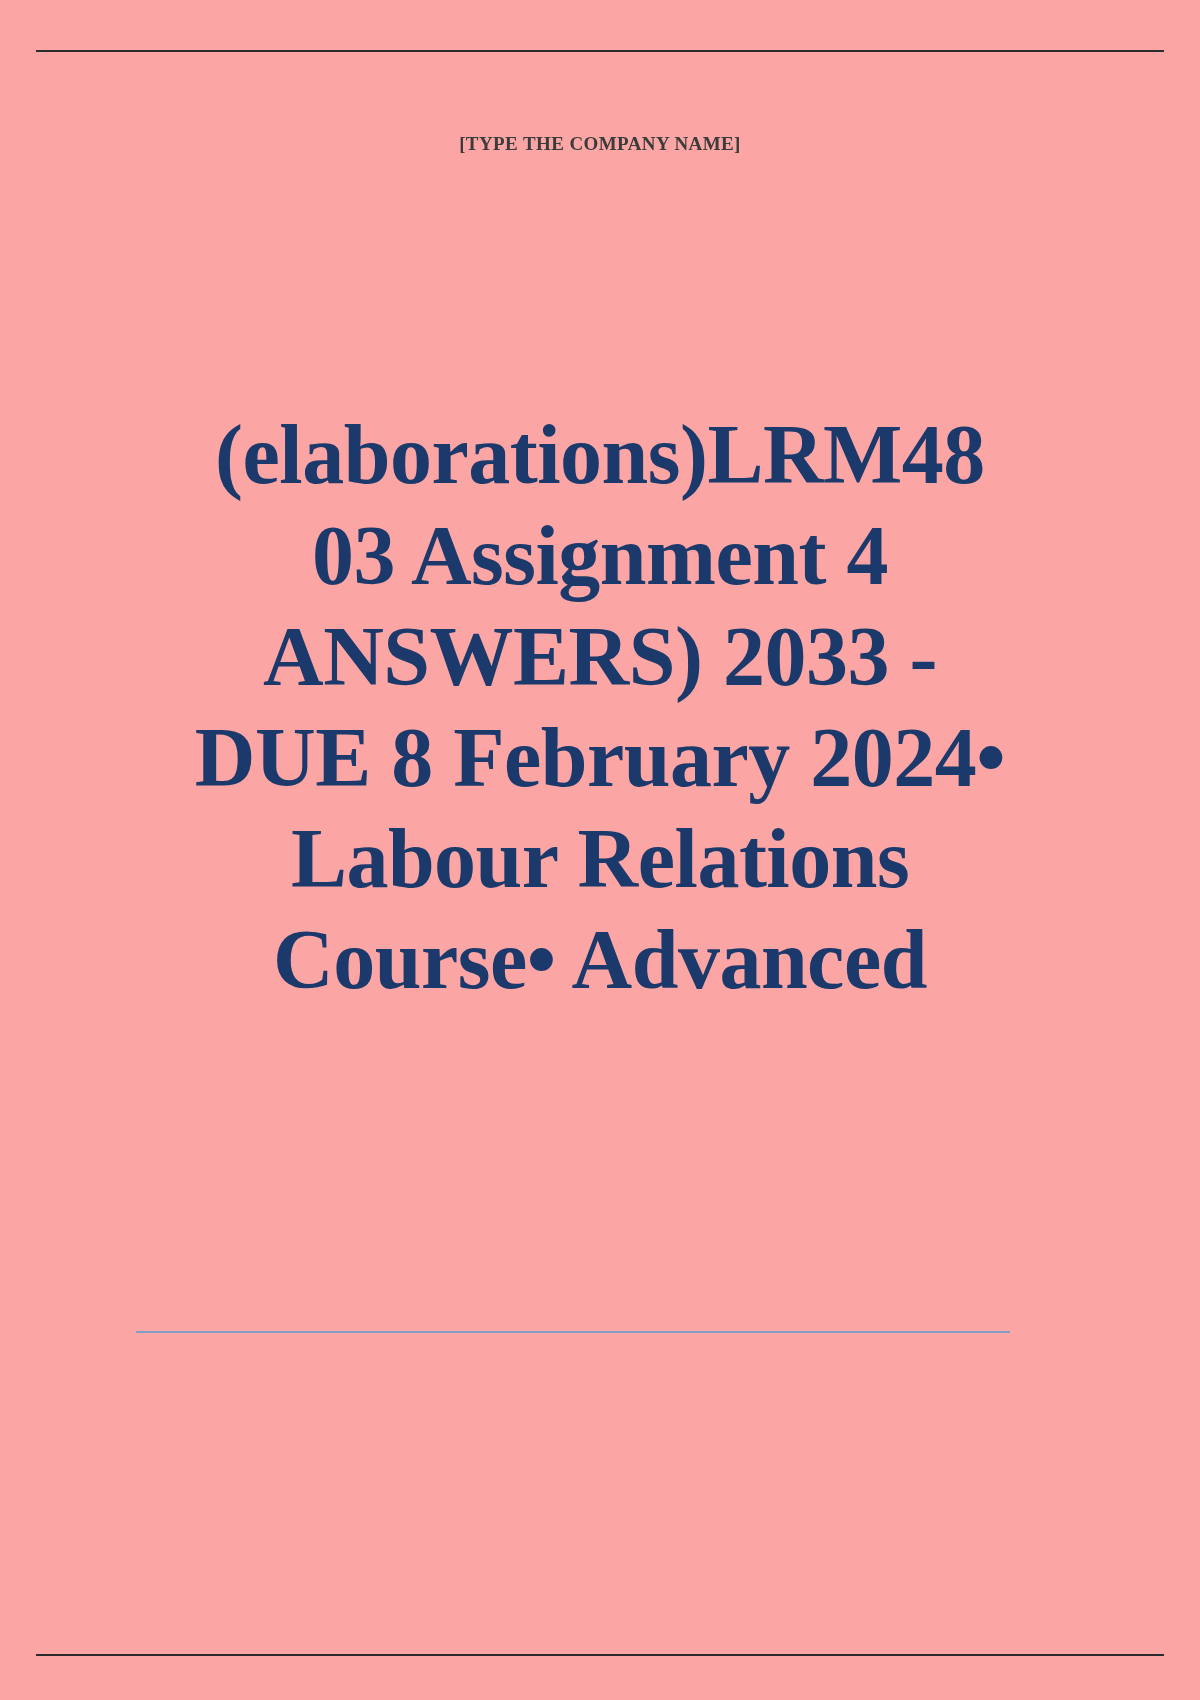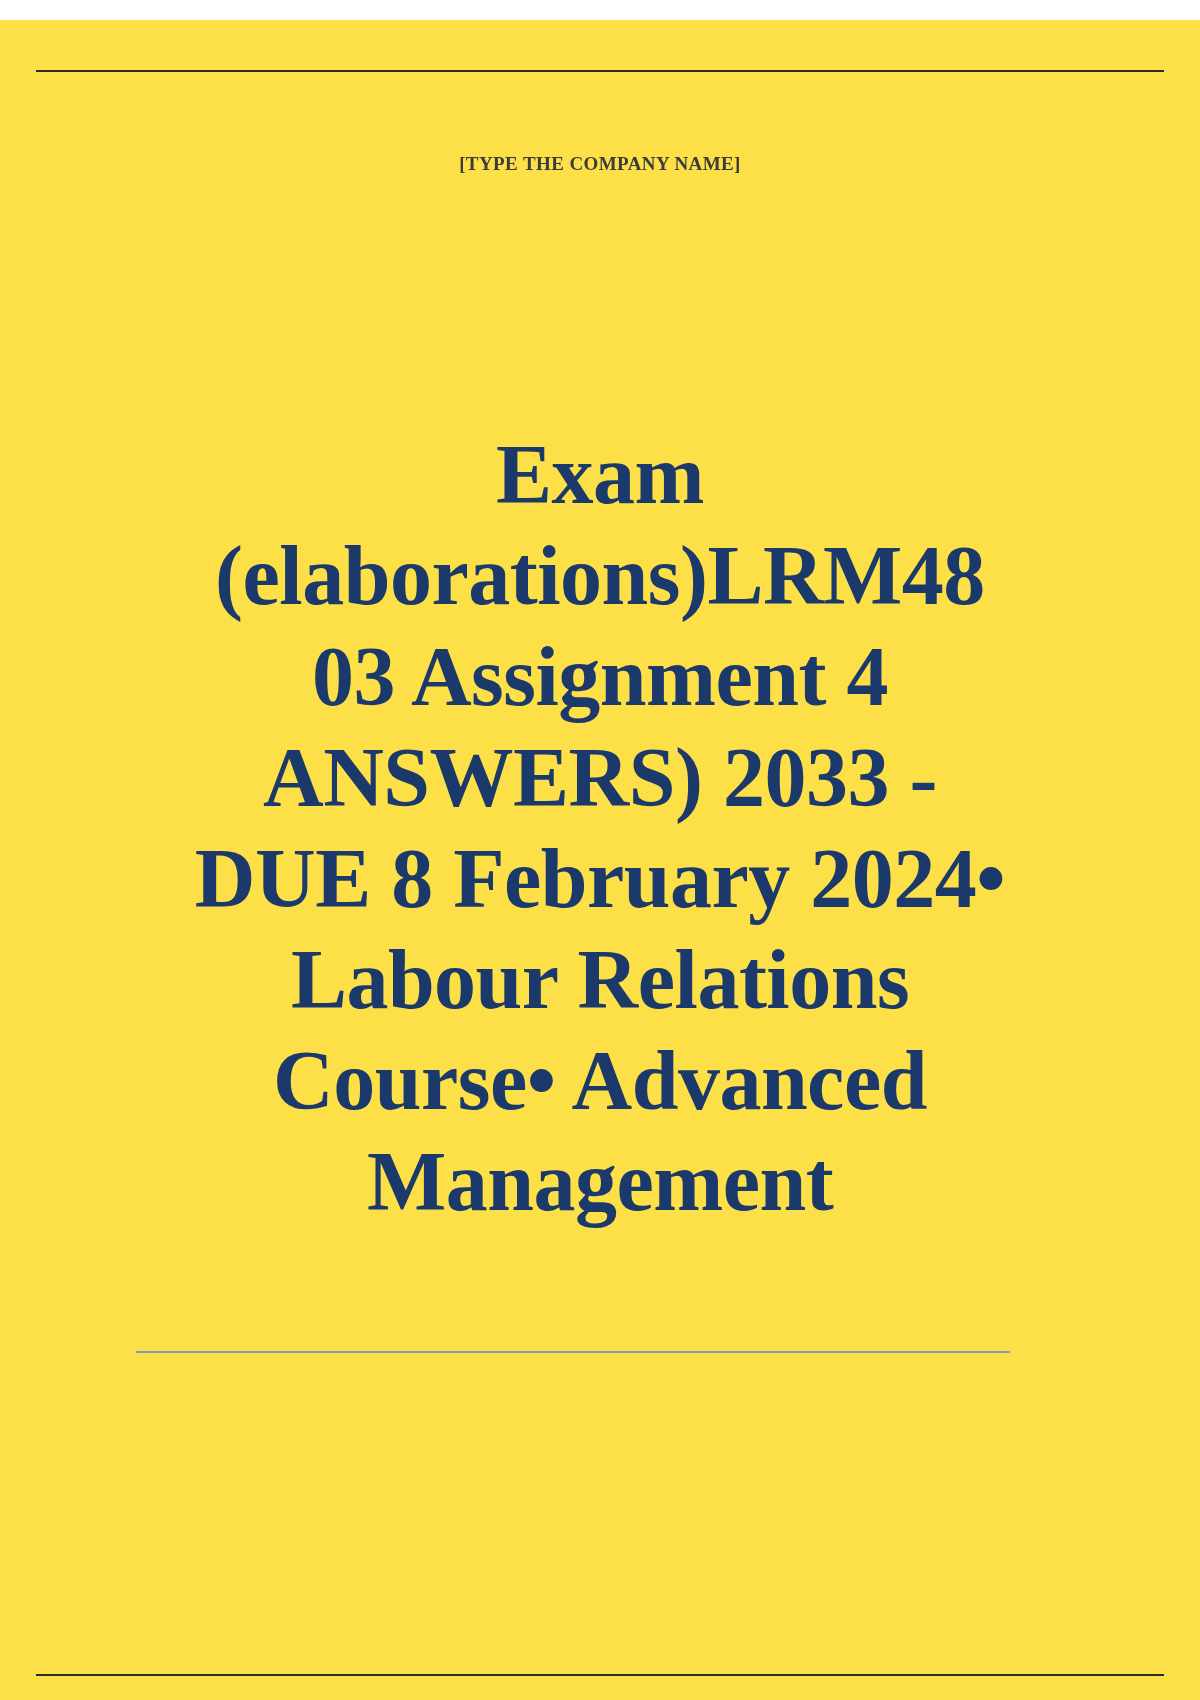--- a/index.html
+++ b/index.html
@@ -11,22 +11,21 @@
     width: 1200px;
     height: 1700px;
     position: relative;
     font-family: "Liberation Serif", "DejaVu Serif", serif;
     overflow: hidden;
   }
 
   .page {
     position: absolute;
     inset: 0;
-    background: #fde047;
-    margin-top: 20px;
+    background: #fca5a5;
   }
 
   
   .top-rule {
     position: absolute;
     left: 36px;
     top: 50px;
     width: 1128px;
     height: 0;
     border-top: 2px solid #2b2b2b;
@@ -88,27 +87,25 @@
 </head>
 <body>
 
 <div class="page">
 
   <div class="top-rule"></div>
 
   <div class="company-name">[TYPE THE COMPANY NAME]</div>
 
   <div class="title-block">
-    <div class="title-line">Exam</div>
     <div class="title-line">(elaborations)LRM48</div>
     <div class="title-line">03 Assignment 4</div>
     <div class="title-line">ANSWERS) 2033 -</div>
     <div class="title-line">DUE 8 February 2024•</div>
     <div class="title-line">Labour Relations</div>
     <div class="title-line">Course•  Advanced</div>
-    <div class="title-line">Management</div>
   </div>
 
   <div class="title-rule"></div>
 
   <div class="bottom-rule"></div>
 
 </div>
 
 </body></html>

